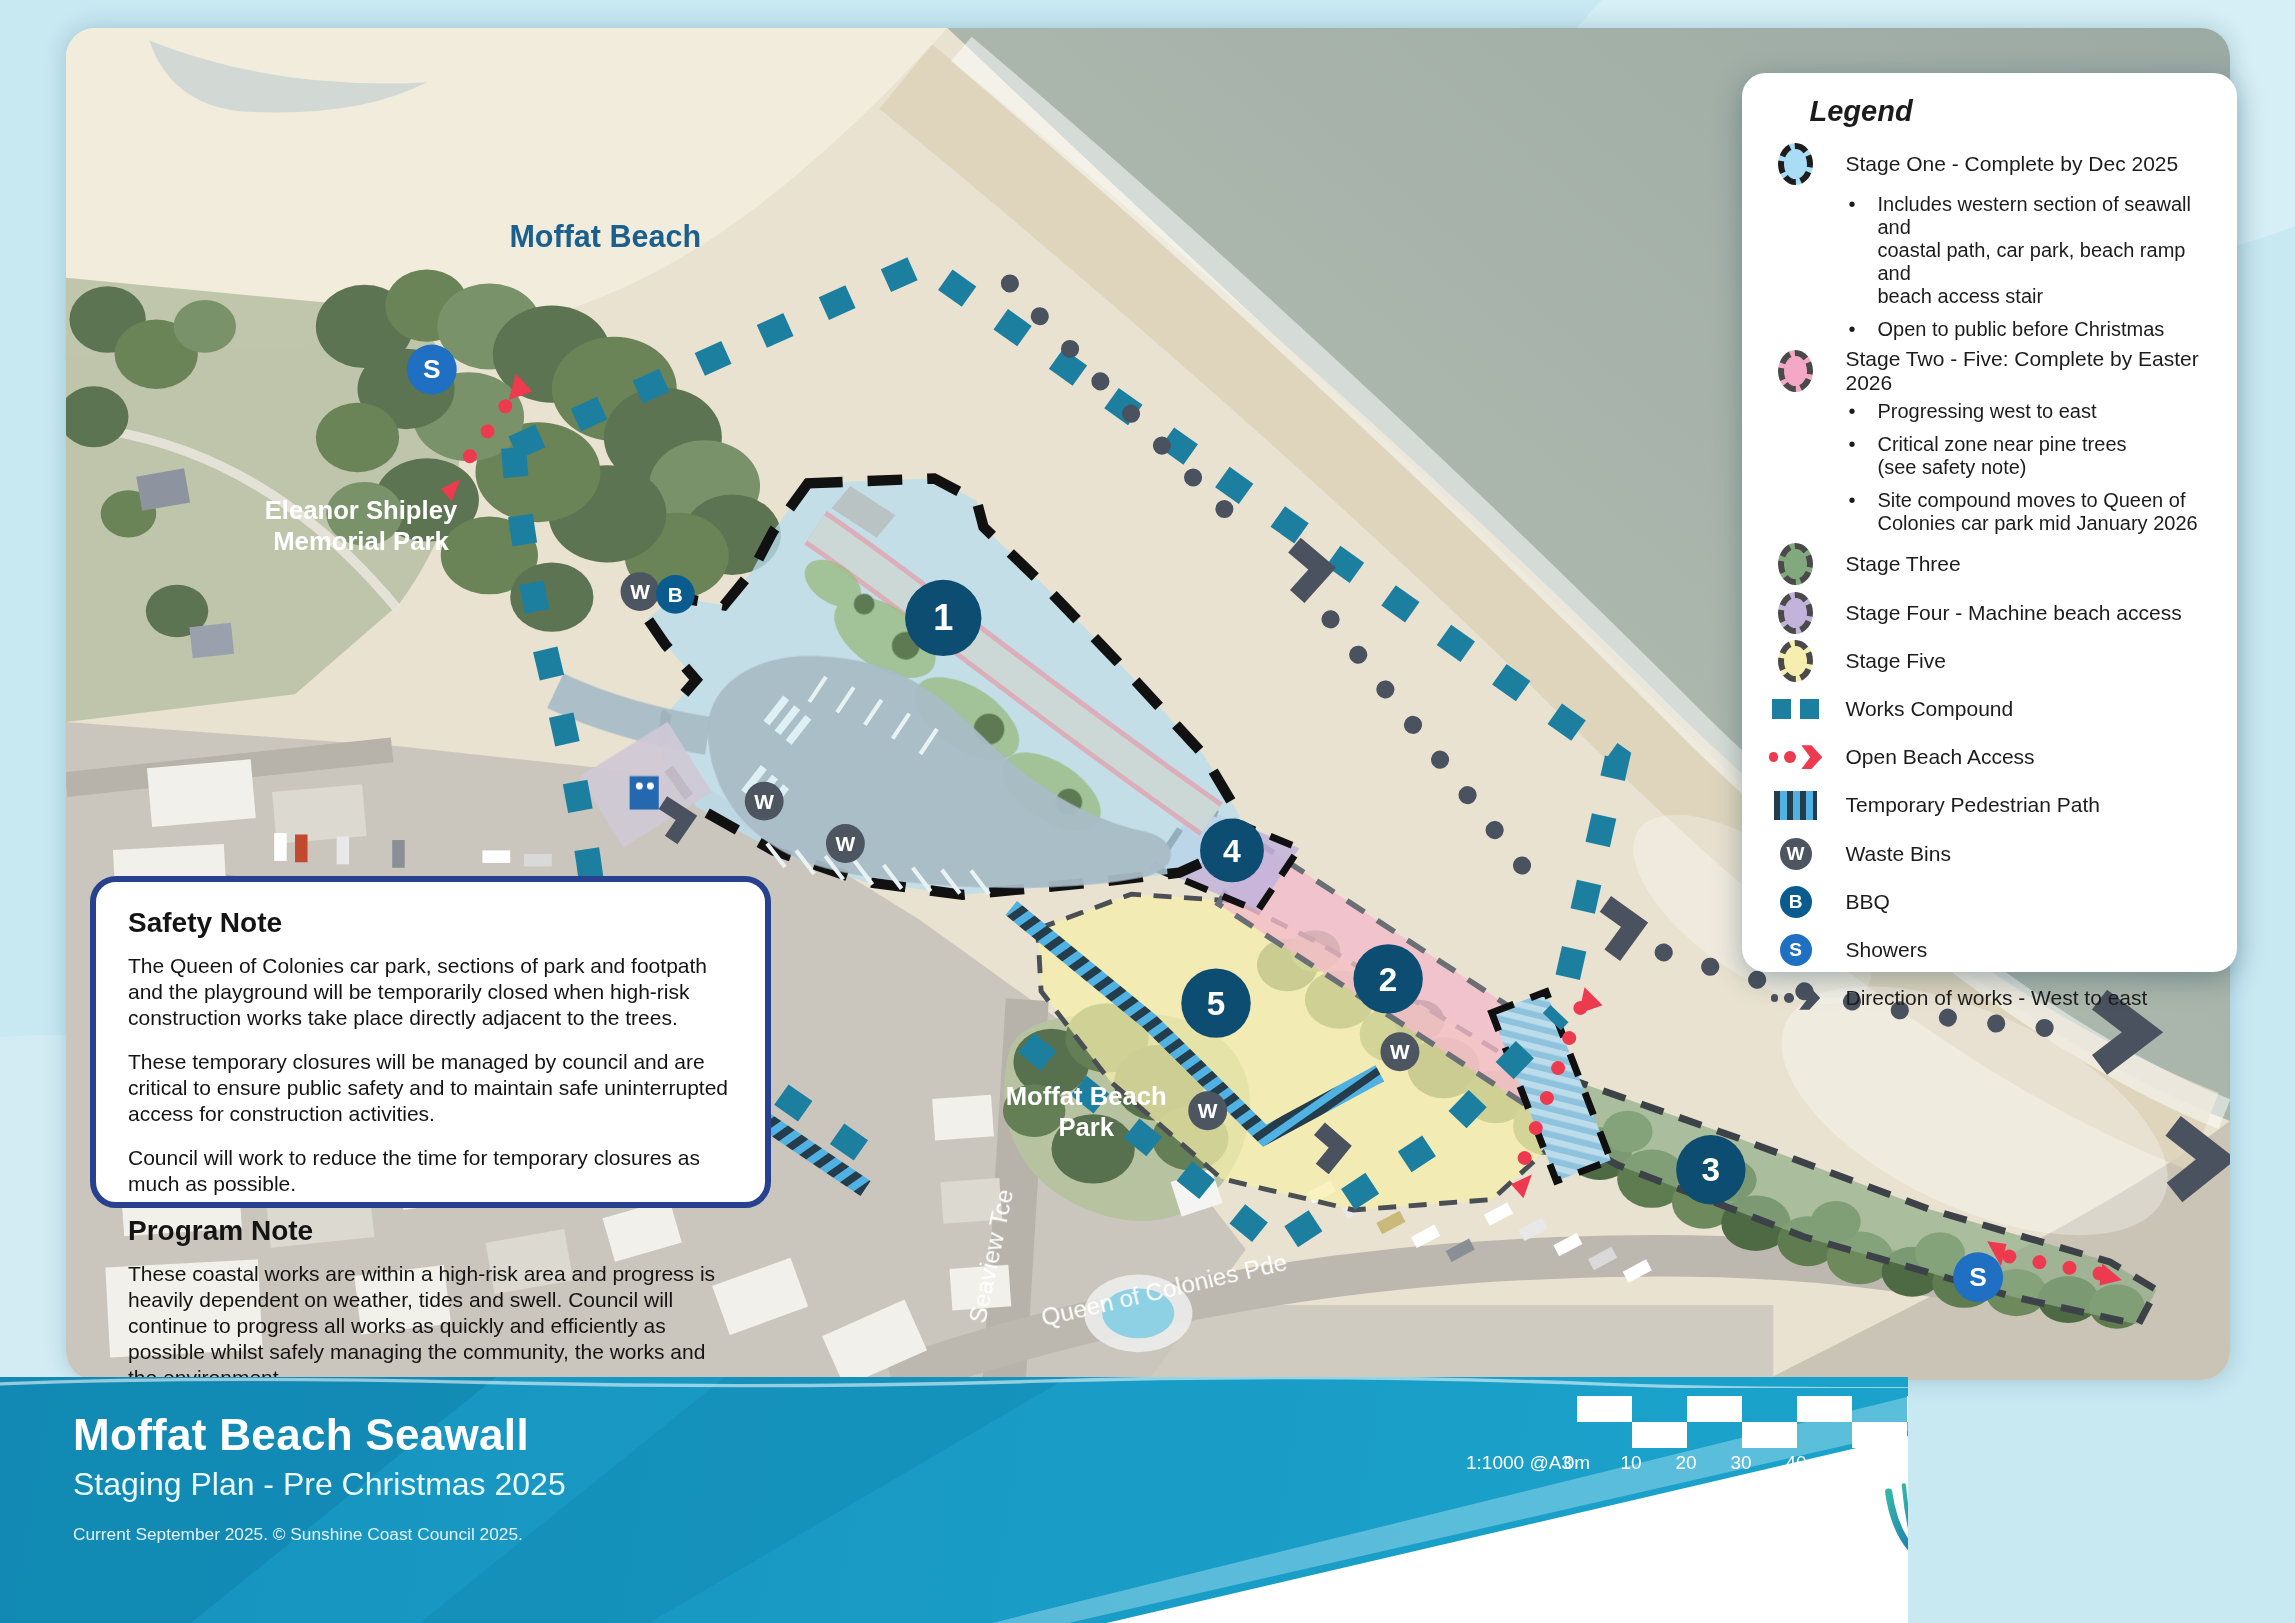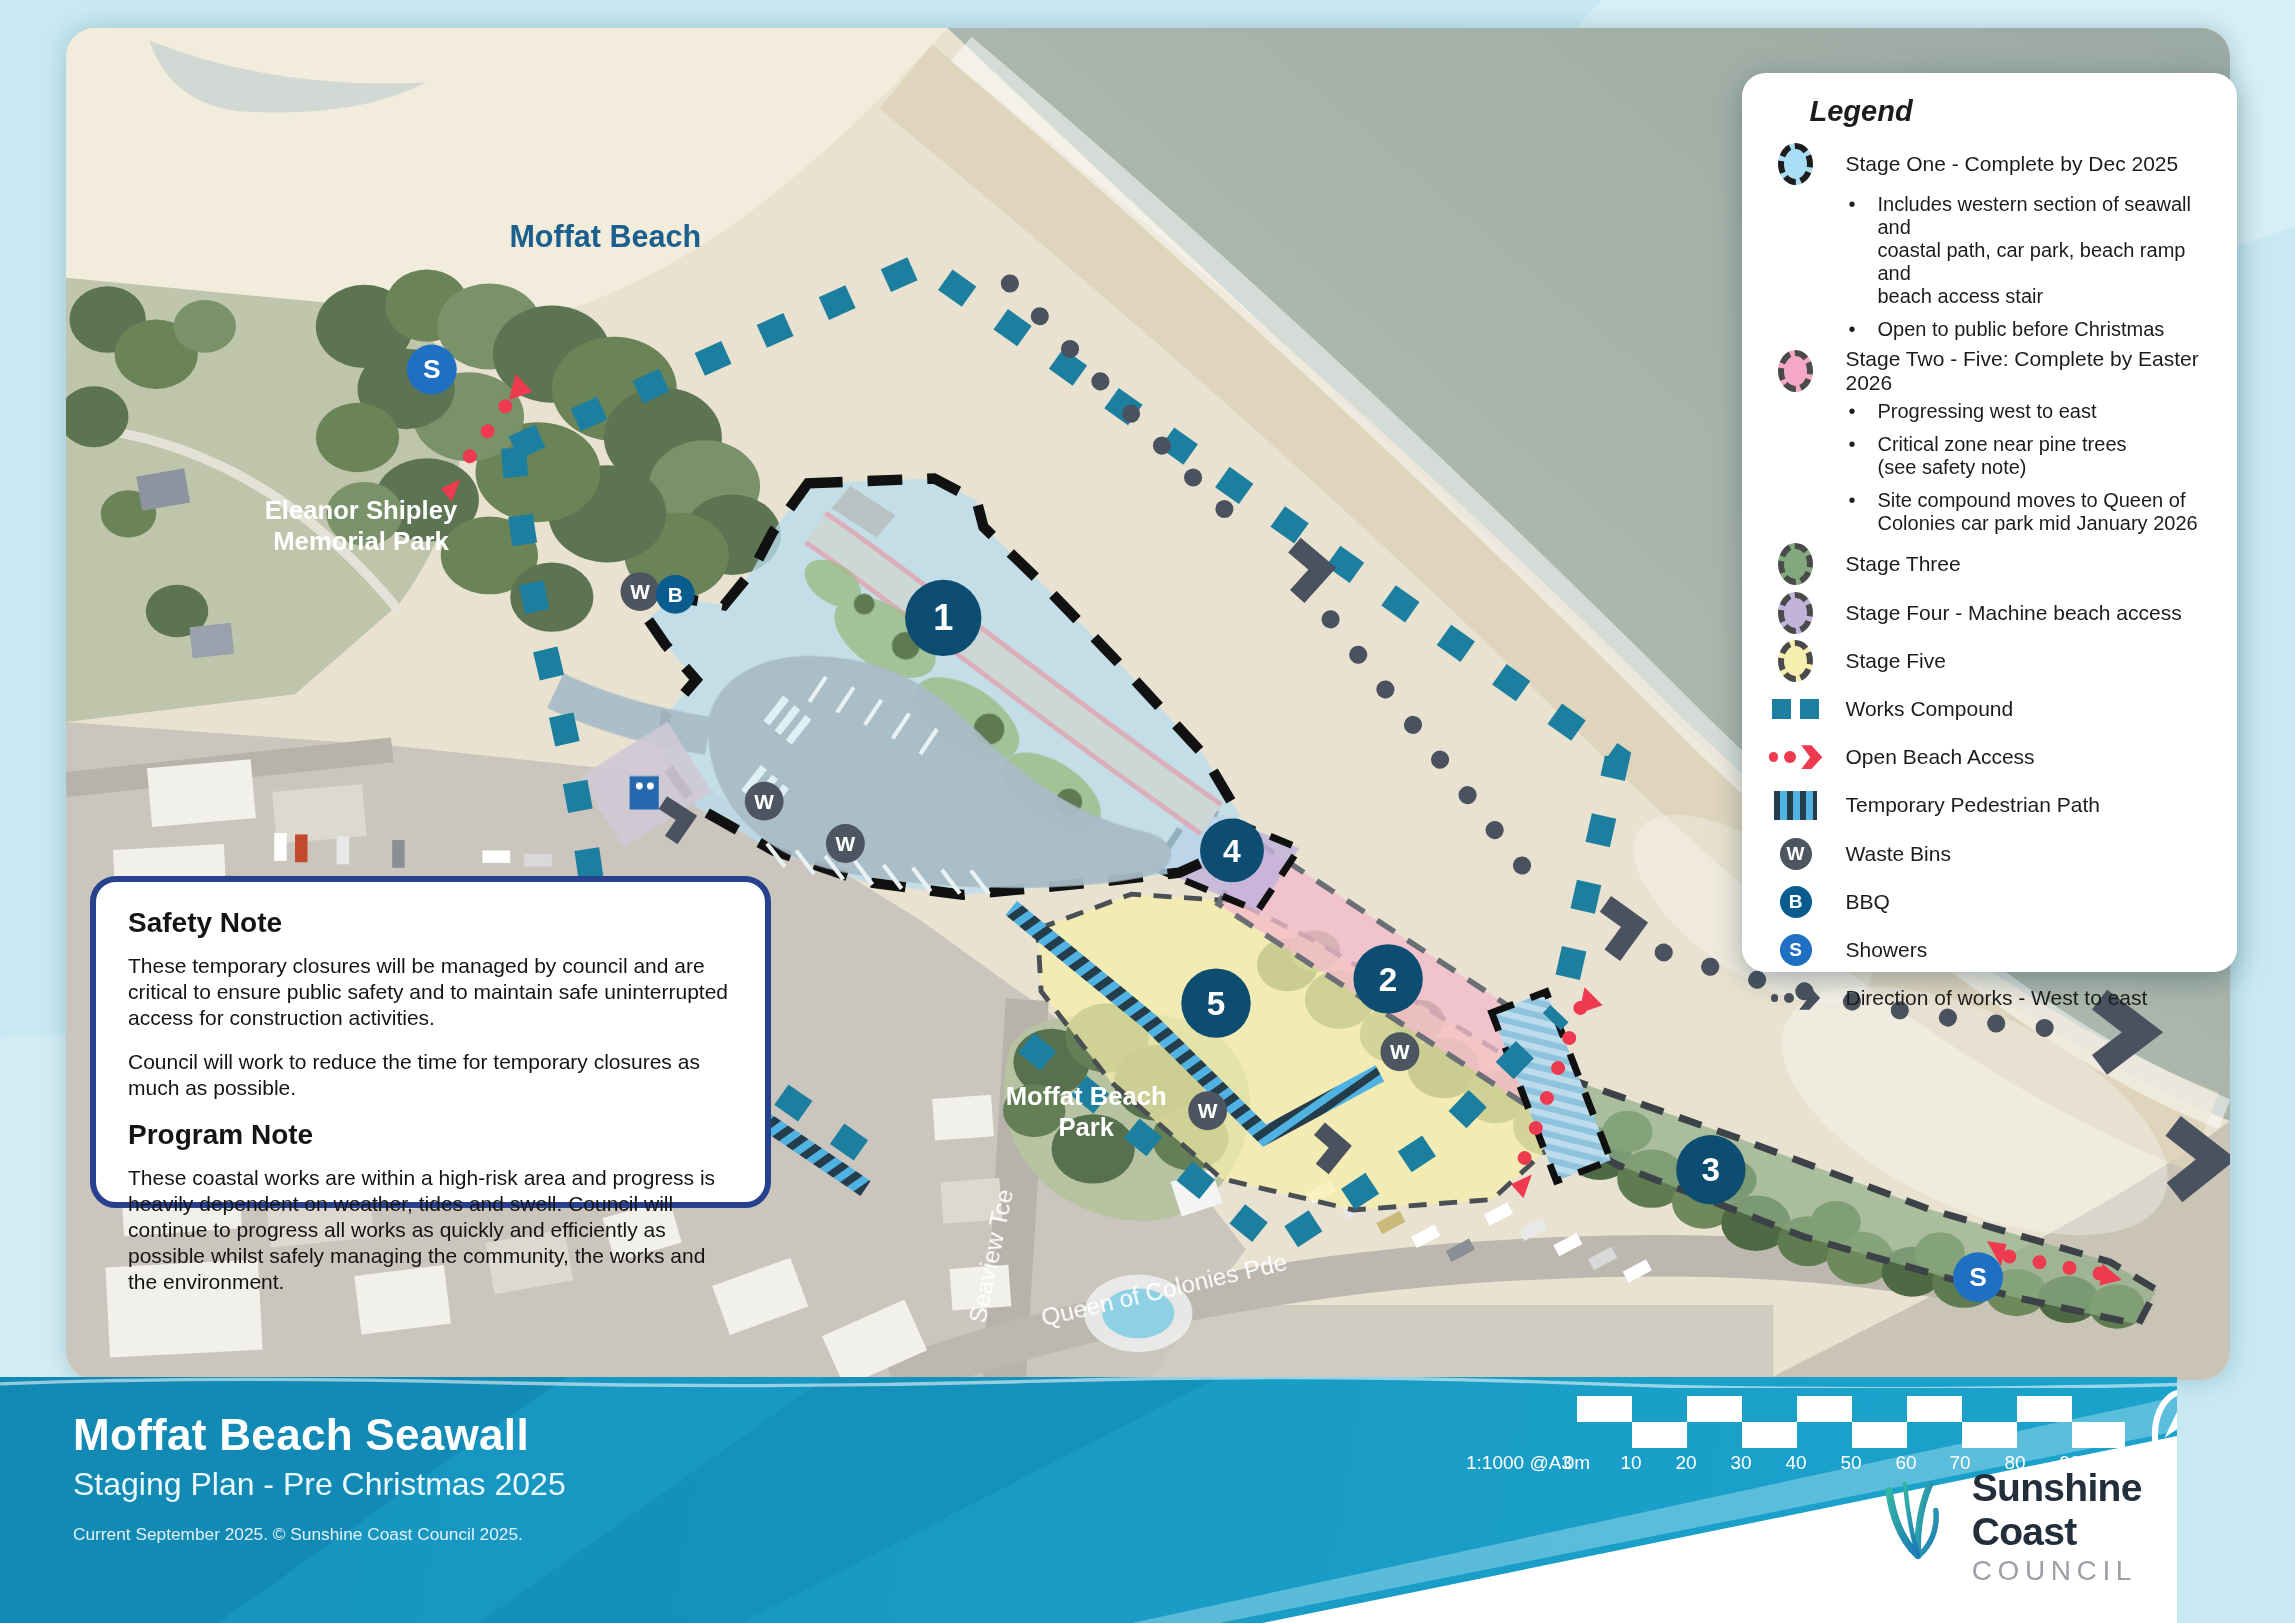--- a/index.html
+++ b/index.html
@@ -40,21 +40,21 @@
            display:flex;align-items:center;justify-content:center;}
   .ic-w{background:#4d5560;} .ic-b{background:#0b5c8e;} .ic-s{background:#1f6fc2;}
   .lg-bullet{padding-left:105px;position:relative;font-size:20px;line-height:23px;margin:3px 0;}
   .lg-bullet::before{content:"\2022";position:absolute;left:76px;top:0;font-size:20px;}
   
   .safety{position:absolute;left:90px;top:876px;width:681px;height:332px;background:#fff;
           border:6.2px solid #27418f;border-radius:26px;padding:21px 32px;color:#141414;}
   .sf-h{font-size:28px;font-weight:bold;margin:4.2px 0 14px 0;}
   .safety p{font-size:21px;line-height:26px;margin:0 0 18px 0;}
   
-  .band{position:absolute;left:0;top:1377px;width:2177px;height:246px;
+  .band{position:absolute;left:0;top:1377px;width:1908px;height:246px;
         background:linear-gradient(100deg,#1693be,#1ba3cc);overflow:hidden;}
   .shape{position:absolute;inset:0;}
   .sh1{background:#0f81ab;opacity:.55;clip-path:polygon(0 0,26% 0,10% 100%,0 100%);}
   .sh2{background:#1189b4;opacity:.5;clip-path:polygon(38% 0,56% 0,34% 100%,22% 100%);}
   .sh3{background:#8fd6ea;opacity:.55;clip-path:polygon(52% 100%,100% 8%,100% 22%,56% 100%);}
   .whitewedge{background:#fff;clip-path:polygon(58% 100%,100% 24%,100% 100%);}
   .t-title{position:absolute;left:73px;top:33px;color:#fff;font-size:44px;font-weight:bold;letter-spacing:0.3px;}
   .t-sub{position:absolute;left:73px;top:89px;color:#eafaff;font-size:32px;font-weight:normal;}
   .t-credit{position:absolute;left:73px;top:147px;color:rgba(255,255,255,.88);font-size:17.3px;}
   .sc-ratio{position:absolute;left:1466px;top:75px;color:#fff;font-size:19px;}
@@ -469,20 +469,21 @@
             <span class="d2"></span>
             <span class="chev"></span>
           </span>
       </span>
       <span class="lg-label">Direction of works - West to east</span>
     </div>
   </div>
 
   <div class="safety">
     <div class="sf-h">Safety Note</div>
+    <p>The Queen of Colonies car park, sections of park and footpath and the playground will be temporarily closed when high-risk construction works take place directly adjacent to the trees.</p>
     <p>These temporary closures will be managed by council and are critical to ensure public safety and to maintain safe uninterrupted access for construction activities.</p>
     <p>Council will work to reduce the time for temporary closures as much as possible.</p>
     <div class="sf-h">Program Note</div>
     <p>These coastal works are within a high-risk area and progress is heavily dependent on weather, tides and swell.  Council will continue to progress all works as quickly and efficiently as possible whilst safely managing the community, the works and the environment.</p>
   </div>
 
   <div class="band">
     <div class="shape sh1"></div>
     <div class="shape sh2"></div>
     <div class="shape sh3"></div>

